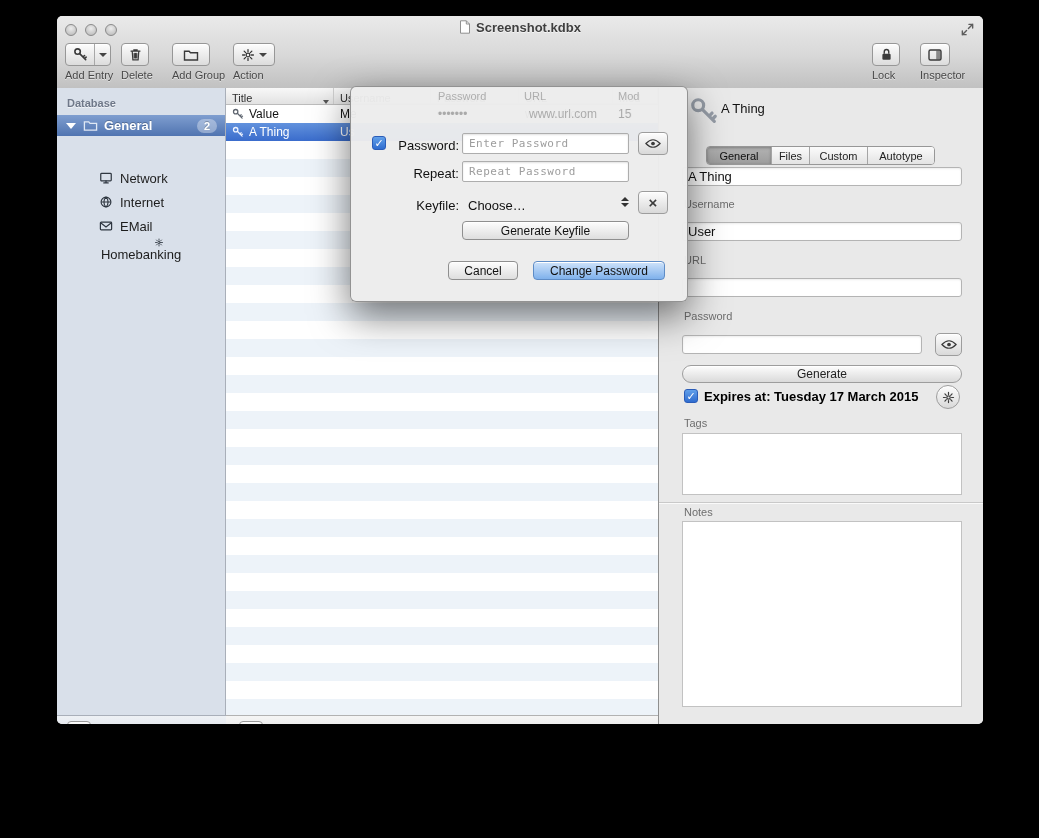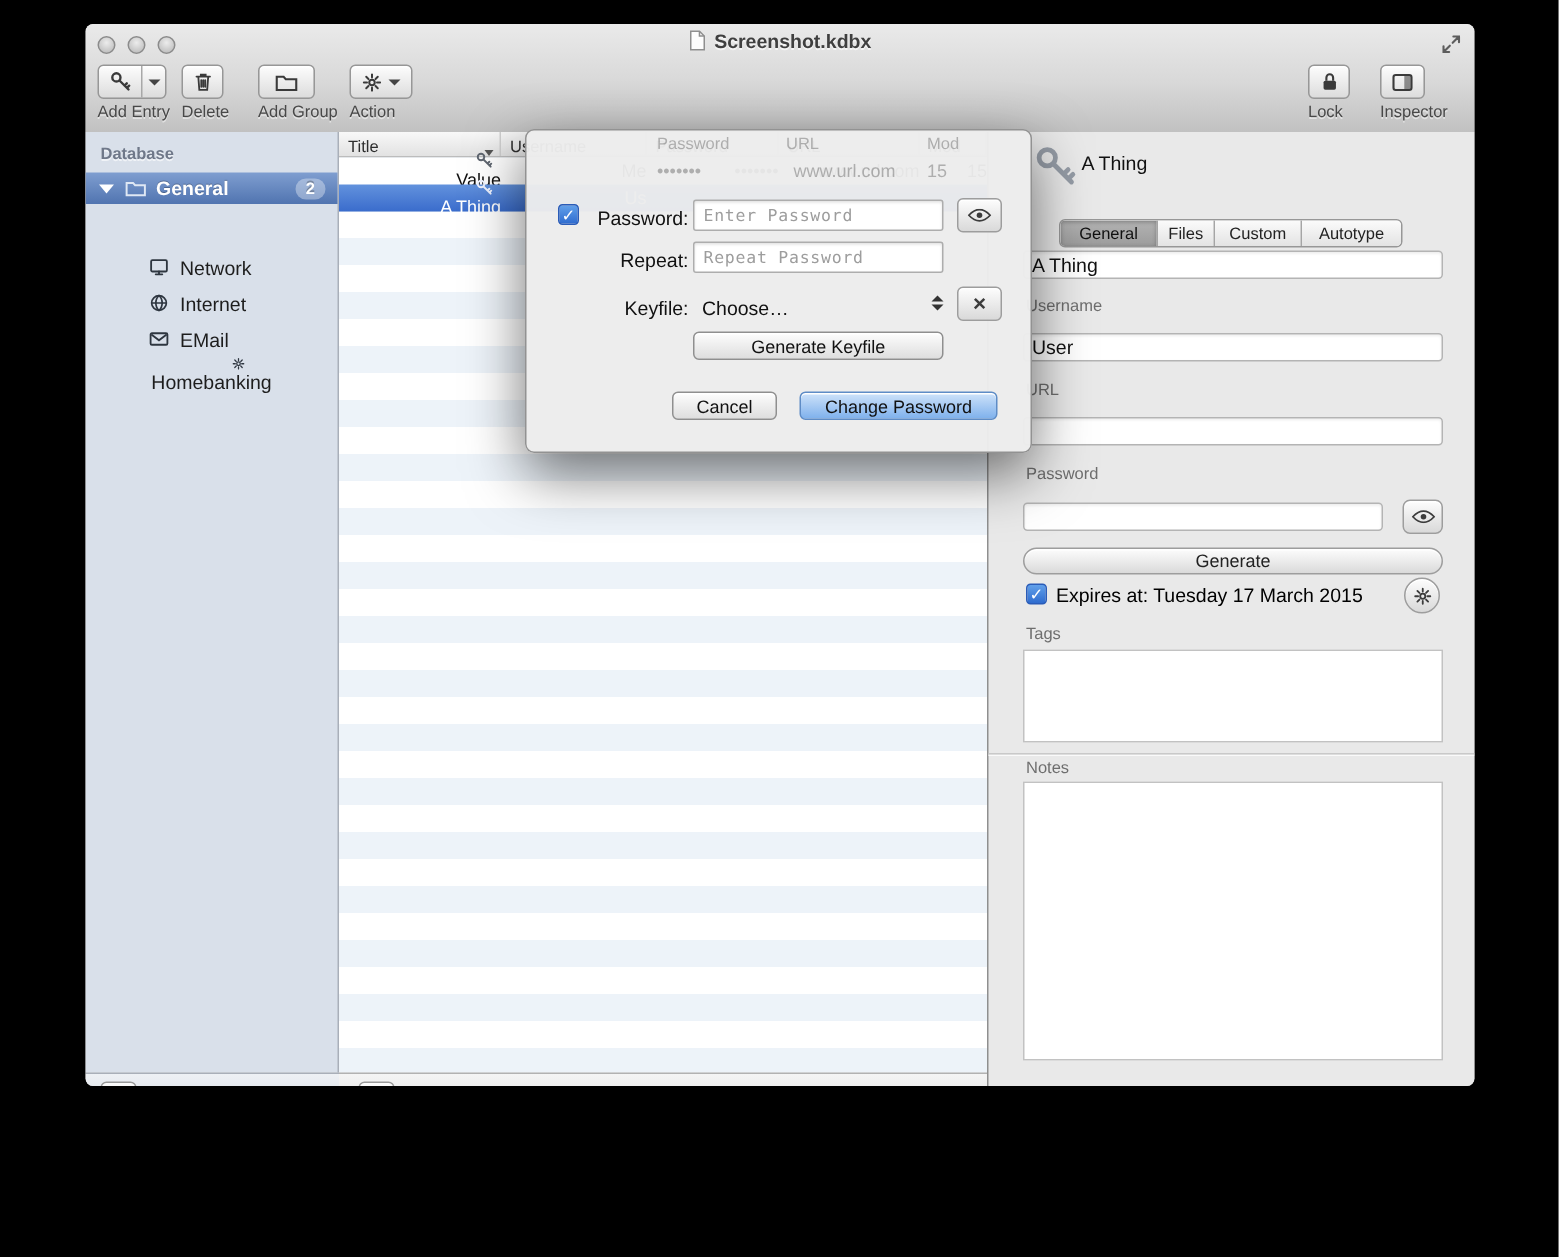--- a/index.html
+++ b/index.html
@@ -66,21 +66,21 @@
     background:linear-gradient(#f8f8f8,#e2e2e2);border-bottom:1px solid #bcbcbc;
     font-size:11px;color:#2e2e2e;box-sizing:border-box;}
   .el-hcell{border-right:1px solid #cfcfcf;box-sizing:border-box;display:flex;align-items:flex-end;
     padding-left:6px;overflow:hidden;white-space:nowrap;}
   .sortmark{margin-left:auto;margin-right:4px;width:0;height:0;
     border-left:3.5px solid transparent;border-right:3.5px solid transparent;border-top:4px solid #555;}
   .el-rows{position:absolute;left:0;top:17px;width:100%;height:610px;
     background:repeating-linear-gradient(180deg,#ffffff 0 18px,#edf3f9 18px 36px);}
   .el-row{position:absolute;left:0;width:100%;height:18px;display:flex;align-items:center;
     font-size:12px;color:#111;}
-  .el-cell{box-sizing:border-box;padding-left:6px;overflow:hidden;white-space:nowrap;display:flex;align-items:flex-end;flex-direction:column;}
+  .el-cell{box-sizing:border-box;padding-left:6px;overflow:hidden;white-space:nowrap;display:flex;align-items:center;}
   .el-row.selected{background:linear-gradient(#6292dd,#3a6ccc);color:#fff;}
   .c1{width:108px;} .c2{width:97px;} .c3{width:88px;} .c4{width:94px;} .c5{flex:1;}
   .rowkey{margin-right:5px;flex:none;color:#5f6670;}
   .selected .rowkey{color:#eef3ff;}
 
   
   .inspector{position:absolute;left:601px;top:72px;width:325px;height:653px;
     background:#e9e9e9;border-left:1px solid #8f8f8f;box-sizing:border-box;}
   .insp-label{position:absolute;font-size:11px;color:#6e6e6e;}
   .insp-input{position:absolute;height:19px;border:1px solid #b4b4b4;border-radius:3px;
@@ -405,21 +405,21 @@
       <svg class="ic" width="16" height="9">
           <use href="#i-eye"></use>
         </svg>
     </div>
 
     <div class="round-btn" style="left:23px;top:277px;width:280px;height:18px;">Generate</div>
 
     <div class="checkbox abs" style="left:25px;top:301px;">
         <span>✓</span>
       </div>
-    <div class="abs" style="left:45px;top:301px;font-size:13px;font-weight:normal;color:#000;">Expires at: Tuesday 17 March 2015</div>
+    <div class="abs" style="left:45px;top:301px;font-size:13px;font-weight:bold;color:#000;">Expires at: Tuesday 17 March 2015</div>
     <div class="sq-btn circle-btn" style="left:277px;top:297px;width:24px;height:24px;">
       <svg class="ic" width="13" height="13">
           <use href="#i-gear"></use>
         </svg>
     </div>
 
     <div class="insp-label" style="left:25px;top:329px;">Tags</div>
     <textarea class="bigbox" style="left: 23px; top: 345px; width: 280px; height: 62px;"></textarea>
 
     <div class="insp-divider" style="top:414px;"></div>

